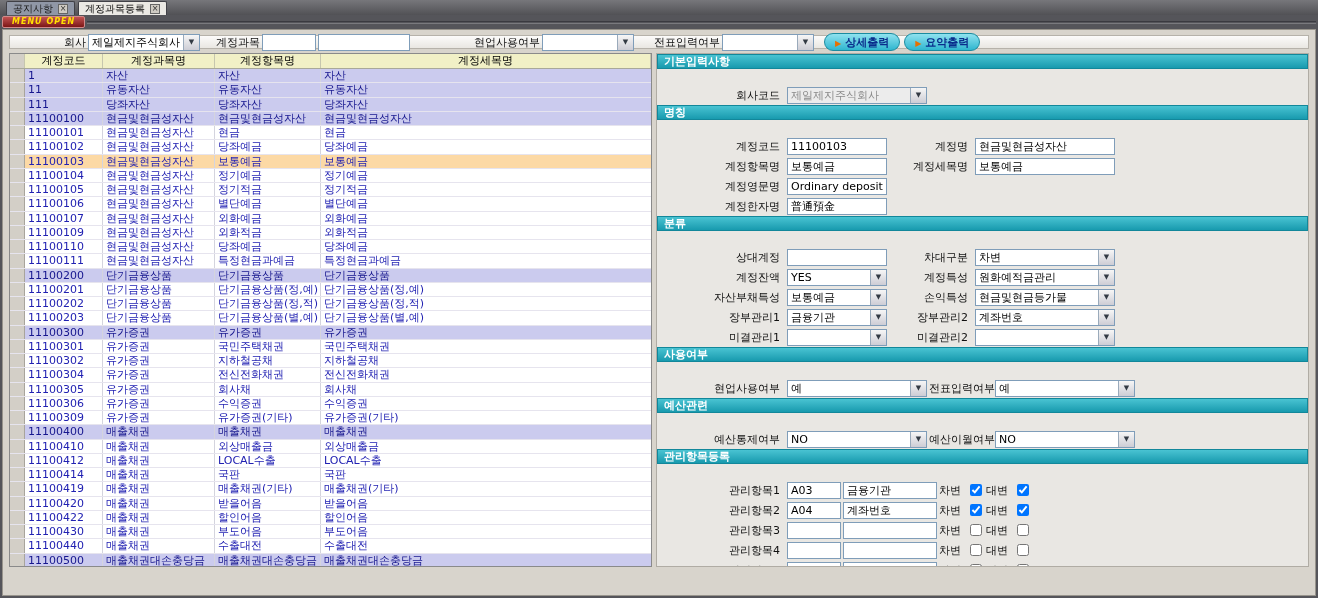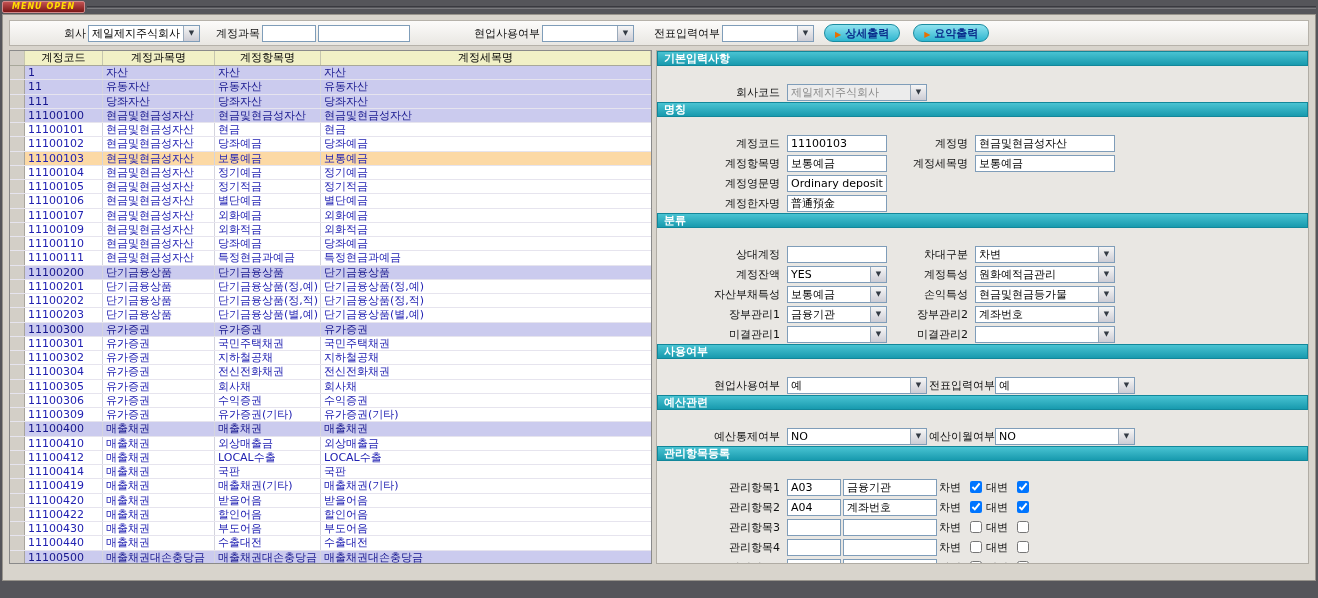--- a/index.html
+++ b/index.html
@@ -26,25 +26,25 @@
   .menu-open { margin-left:2px; height:12px; padding:0 9px;
     background:linear-gradient(#c25252,#7c1616); border:1px solid #d28a8a;
     border-radius:2px; color:#ffe000; font-style:italic; font-weight:bold;
     font-size:8px; line-height:10px; letter-spacing:1px; }
   .menu-line { flex:1; height:3px; border-top:1px solid #3a3a40;
     border-bottom:1px solid #7a7a7e; margin:0 2px; }
   
   .main { margin:0 2px; height:567px; background:#d8d4cc;
     border:1px solid #98948c; padding-top:5px; }
   
-  .toolbar { margin:0 6px 4px 6px; height:26px; display:flex; align-items:center;
+  .toolbar { margin:0 6px 4px 6px; height:14px; display:flex; align-items:center;
     background:linear-gradient(#fcfbfa,#e9e7e2); border:1px solid #b6b2aa; padding:0 6px; }
   .tlbl { color:#101010; white-space:nowrap; }
   .ml48{margin-left:48px}.ml16{margin-left:16px}.ml64{margin-left:64px}
-  .ml20{margin-left:20px}.ml10{margin-left:10px}.ml4{margin-left:13px}.ml2{margin-left:2px}
+  .ml20{margin-left:20px}.ml10{margin-left:10px}.ml4{margin-left:4px}.ml2{margin-left:2px}
   .printbtn { display:flex; align-items:center; gap:4px; height:18px; padding:0 10px;
     background:linear-gradient(#8fe2ef,#2fb6cf); border:1px solid #1a8ba0;
     border-radius:9px; color:#0a2e8c; font-weight:bold; font-size:11px; cursor:pointer;
     font-family:"DejaVu Sans", sans-serif; }
   .picon::before { content:"▶"; font-size:8px; color:#e87000; }
   
   .txt { height:17px; border:1px solid #7f9db9; background:#fff; font-size:11px;
     padding:0 3px; font-family:"DejaVu Sans", sans-serif; }
   .sel { display:inline-flex; align-items:stretch; background:#fff;
     border:1px solid #7f9db9; height:17px; }
@@ -82,20 +82,30 @@
   .frow { display:flex; align-items:center; height:20px; gap:2px; }
   .lbl { font-size:11px; color:#101010; text-align:right; padding-right:5px;
     display:inline-block; white-space:nowrap; }
   .cb { width:12px; height:12px; margin:0 2px; }
 </style>
 </head>
 <body>
 
 <div>
 
+  <div class="tabbar">
+    <div class="tab inactive">
+      <span>공지사항</span>
+      <span class="closebox"></span>
+    </div>
+    <div class="tab active">
+      <span>계정과목등록</span>
+      <span class="closebox"></span>
+    </div>
+  </div>
 
   <div class="menurow">
     <div class="menu-open">MENU OPEN</div>
     <div class="menu-line"></div>
   </div>
 
   <div class="main">
 
     <div class="toolbar">
       <span class="tlbl ml48">회사</span>

